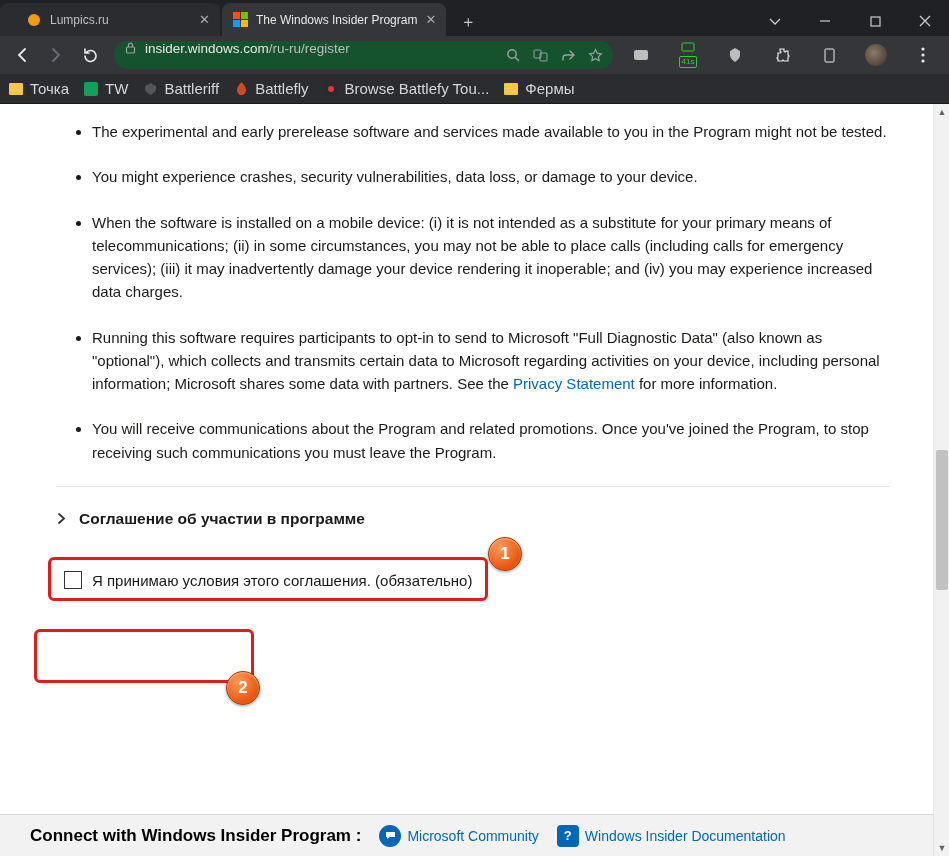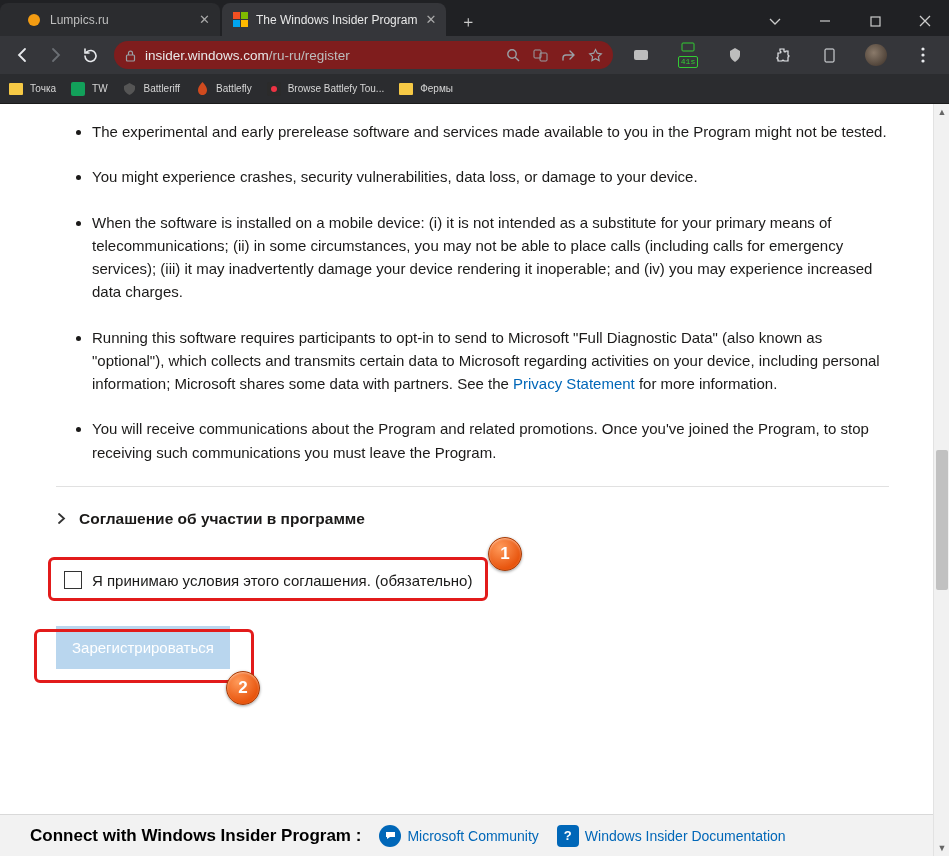--- a/index.html
+++ b/index.html
@@ -55,47 +55,46 @@
     display: flex;
     align-items: center;
     padding: 0 6px;
     gap: 2px;
   }
   .nav-btn { width:32px; height:30px; display:flex; align-items:center; justify-content:center; color:#9aa0a6; }
   .nav-btn.enabled { color:#e8eaed; }
   .omnibox {
     flex: 1;
     height: 28px;
-    background: #7f1d1d;
+    background: #14532d;
     border-radius: 14px;
     display: flex;
-    align-items: center;
     padding: 0 10px;
     color: #9aa0a6;
     font-size: 13.5px;
     gap: 8px;
     margin: 0 6px;
   }
   .omnibox .url { color:#bdbdbd; flex:1; }
   .omnibox .url b { color:#e8e8e8; font-weight: normal; }
   .omni-icons { display:flex; gap:12px; align-items:center; color:#9aa0a6; font-size:14px; }
-  .ext-icons { display:flex; gap:19px; align-items:center; padding: 0 6px; font-family: Liberation Mono, monospace; }
+  .ext-icons { display:flex; gap:19px; align-items:center; padding: 0 6px; }
   .ext-btn { width:28px; height:28px; display:flex; align-items:center; justify-content:center; color:#bdbdbd; font-size:14px; }
   .avatar { width:22px; height:22px; border-radius:50%; background: radial-gradient(circle at 40% 40%, #8a7a6a, #3a2f27); }
 
   
   .bookmarks {
     height: 30px;
     background: #2b2c2f;
     display:flex;
     align-items:center;
     padding: 0 8px;
     gap: 14px;
     color:#d6d6d6;
-    font-size: 10px;
+    font-size: 15px;
     border-bottom: 1px solid #1a1a1a;
   }
   .bm { display:flex; align-items:center; gap:6px; }
   .bm .bico { width:16px; height:16px; display:flex; align-items:center; justify-content:center; }
 
   
   .page-wrap {
     position: relative;
     height: calc(856px - 36px - 38px - 30px);
     display:flex;
@@ -431,21 +430,20 @@
 
         <div class="check-row">
           <span class="checkbox"></span>
           <span>Я принимаю условия этого соглашения. (обязательно)</span>
         </div>
 
         
         <div class="callout-box" style="left:-22px; top:66px; width:220px; height:54px;"></div>
         <div class="callout-num" style="left:170px; top:108px;">2</div>
 
-        <span class="register-btn">Зарегистрироваться</span>
       </div>
     </div>
   </div>
 
   <div class="scrollbar">
     <div class="scroll-arrow up">▲</div>
     <div class="scroll-thumb"></div>
     <div class="scroll-arrow down">▼</div>
   </div>
 

